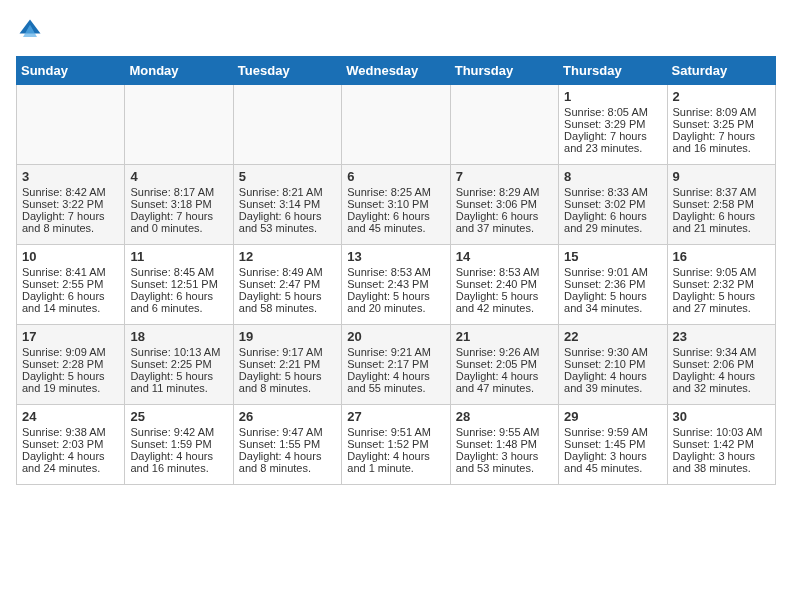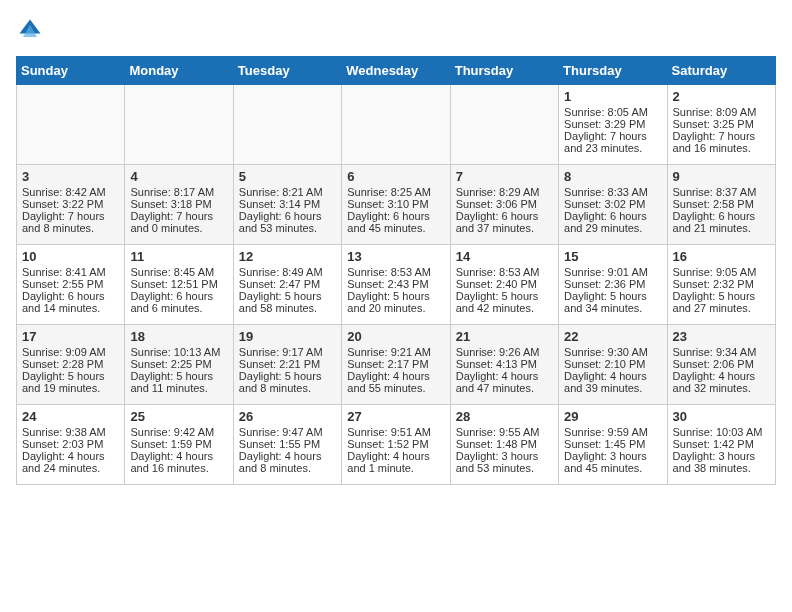--- a/index.html
+++ b/index.html
@@ -258,21 +258,21 @@
         <td>
           <span class="day-num">20</span>
           <div>Sunrise: 9:21 AM</div>
           <div>Sunset: 2:17 PM</div>
           <div>Daylight: 4 hours</div>
           <div>and 55 minutes.</div>
         </td>
         <td>
           <span class="day-num">21</span>
           <div>Sunrise: 9:26 AM</div>
-          <div>Sunset: 4:13 PM</div>
+          <div>Sunset: 2:05 PM</div>
           <div>Daylight: 4 hours</div>
           <div>and 47 minutes.</div>
         </td>
         <td>
           <span class="day-num">22</span>
           <div>Sunrise: 9:30 AM</div>
           <div>Sunset: 2:10 PM</div>
           <div>Daylight: 4 hours</div>
           <div>and 39 minutes.</div>
         </td>

